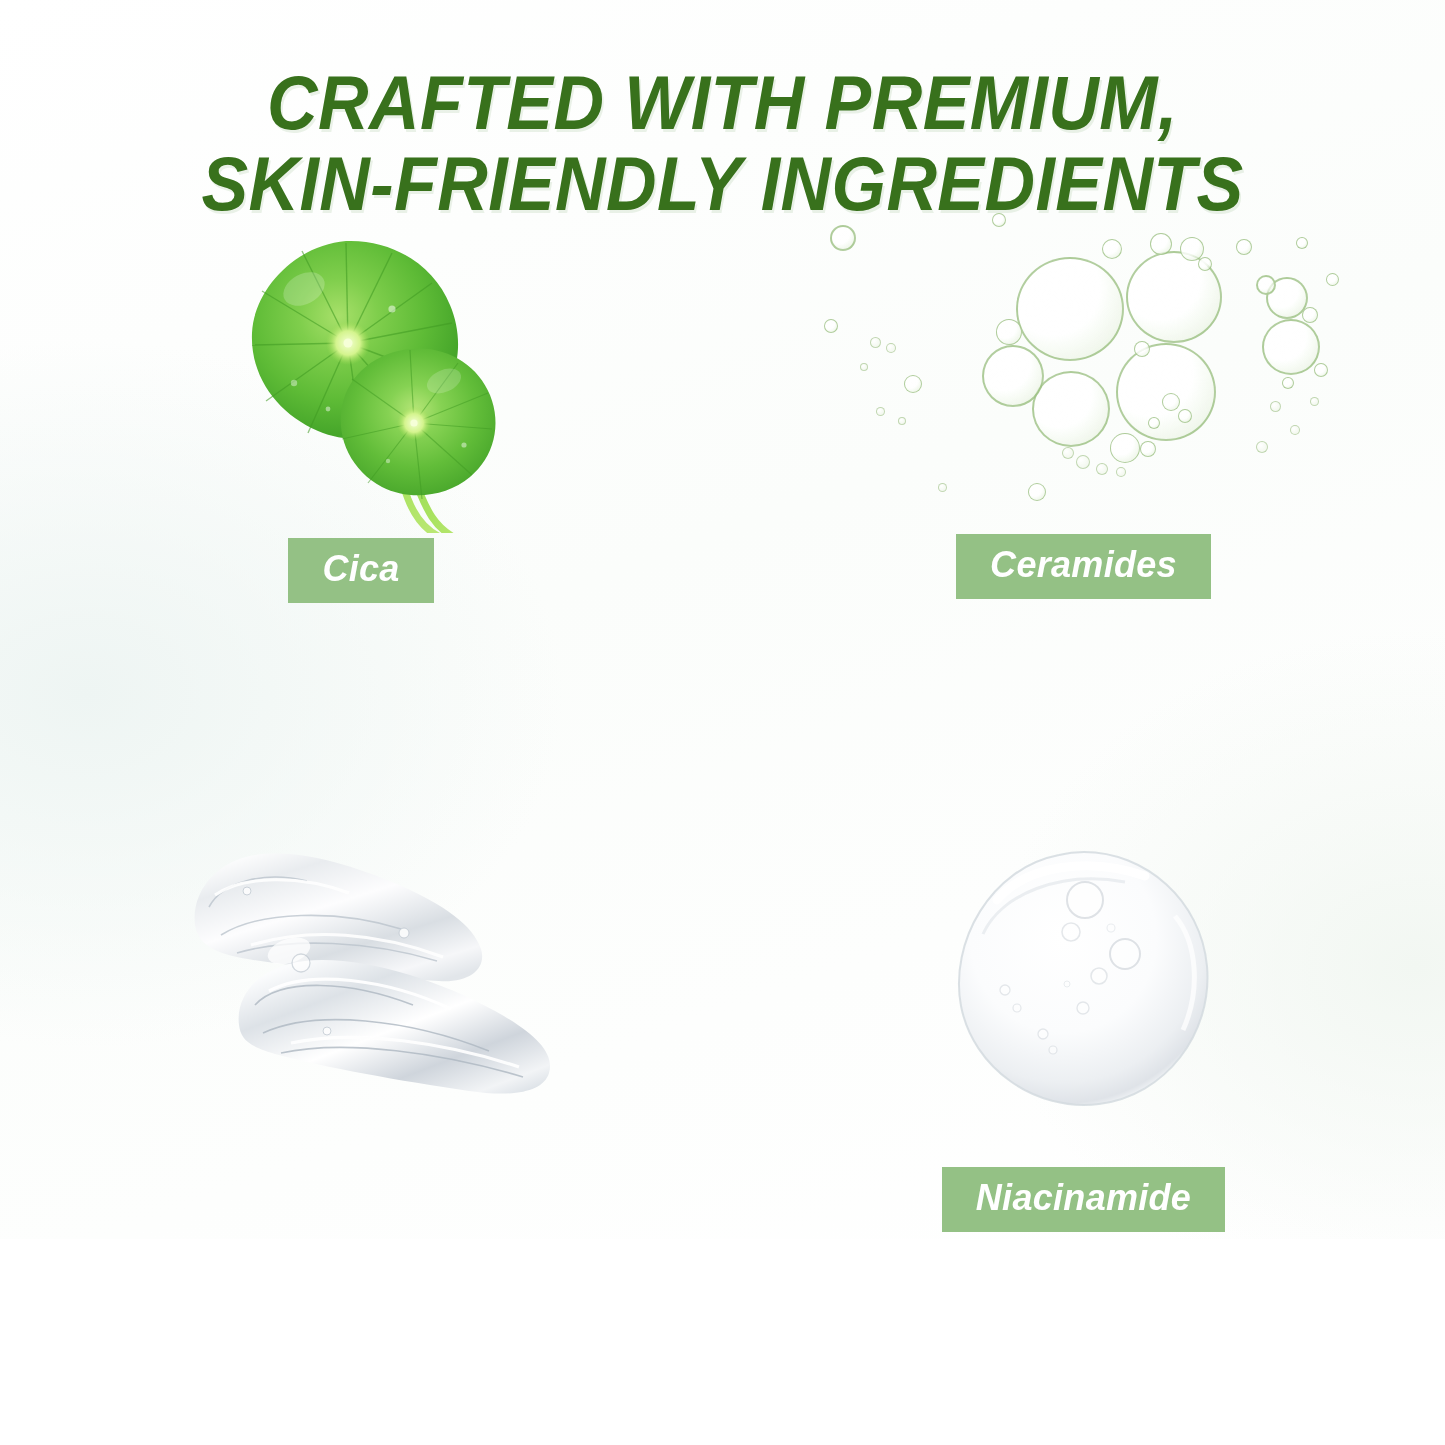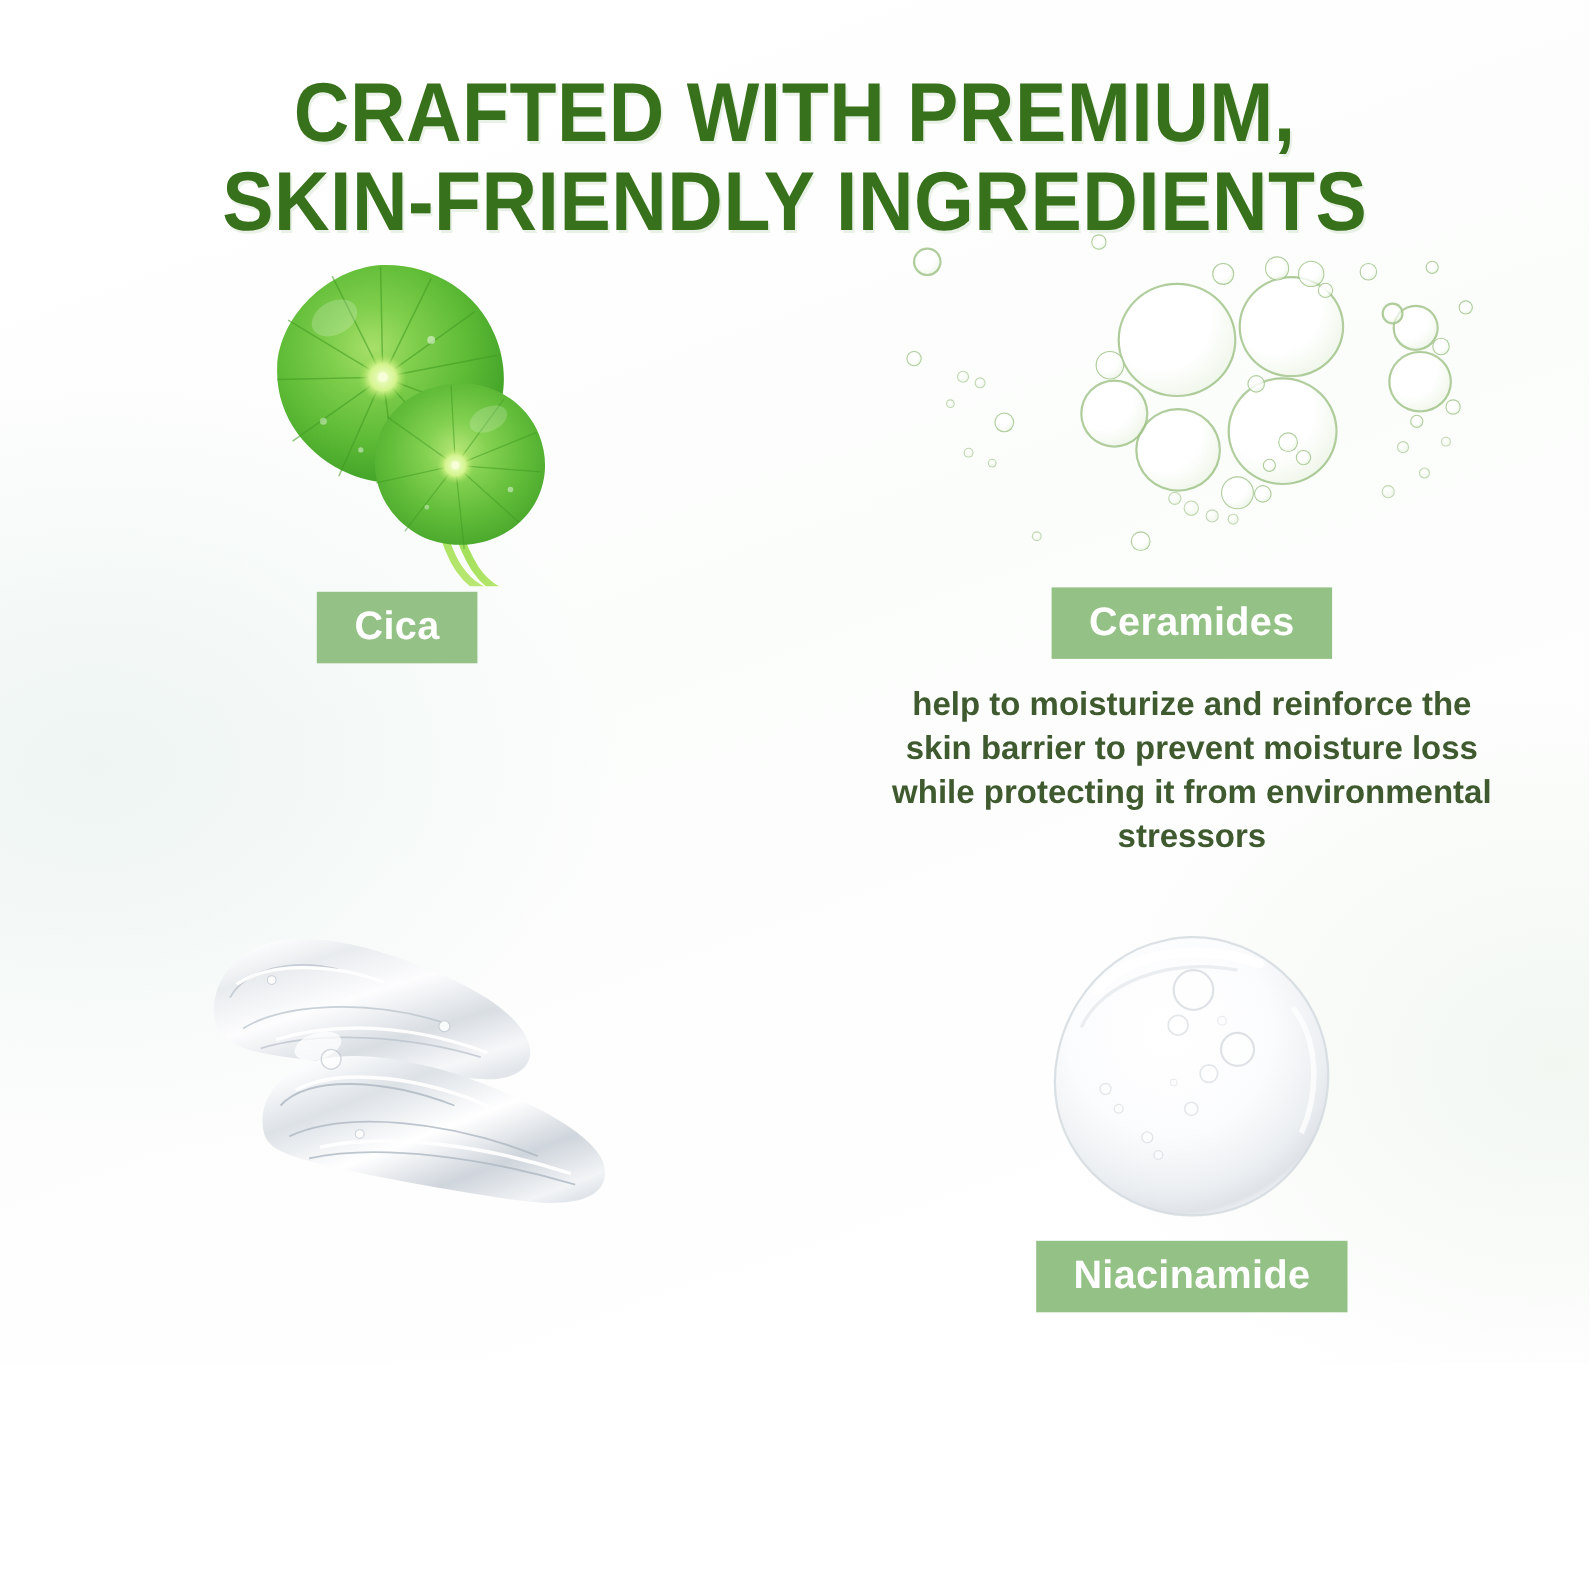--- a/index.html
+++ b/index.html
@@ -12,20 +12,21 @@
   }
 
   .page {
     position:relative;
     width:1445px; height:1239px;
     background:
       radial-gradient(ellipse 700px 520px at 6% 56%, #eef5f3 0%, rgba(238,245,243,0) 68%),
       radial-gradient(ellipse 600px 480px at 98% 78%, #f2f7f2 0%, rgba(242,247,242,0) 70%),
       linear-gradient(160deg, #ffffff 0%, #fbfdfb 45%, #ffffff 100%);
     overflow:hidden;
+    font-style:italic;
   }
 
   
   .headline {
     position:absolute;
     top:66px; left:0; width:1445px;
     text-align:center;
     padding:0 40px;
   }
   .headline-line {
@@ -51,21 +52,21 @@
   }
   .cell {
     position:absolute;
     display:flex;
     flex-direction:column;
     align-items:center;
   }
   .cell-tl { left:0;     top:0;    width:722px; height:620px; }
   .cell-tr { left:722px; top:0;    width:723px; height:620px; }
   .cell-bl { left:0;     top:620px;width:722px; height:617px; }
-  .cell-br { left:722px; top:620px;width:723px; height:617px; }
+  .cell-br { left:722px; top:620px;width:723px; height:617px;gap:39px; }
 
   .art {
     position:relative;
     width:100%;
     display:flex;
     align-items:center;
     justify-content:center;
   }
   .art-tl { height:330px; }
   .art-tr { height:326px; }
@@ -283,21 +284,20 @@
           <span class="bub xs" style="left:72px;  top:196px; width:9px;  height:9px;"></span>
           <span class="bub xs" style="left:94px;  top:206px; width:8px;  height:8px;"></span>
           <span class="bub sm" style="left:224px; top:272px; width:18px; height:18px;"></span>
           <span class="bub xs" style="left:134px; top:272px; width:9px;  height:9px;"></span>
           <span class="bub sm" style="left:188px; top:2px;   width:14px; height:14px;"></span>
         </div>
       </div>
 
       <div class="badge">Ceramides</div>
 
-      <div class="desc wide">help to moisturize and reinforce the skin barrier to prevent moisture loss while protecting it from environmental stressors</div>
     </div>
 
     <div class="cell cell-bl">
 
       <div class="art art-bl">
         <div class="gel">
           <svg width="420" height="290" viewBox="0 0 420 290">
             <defs>
               <linearGradient id="gelTop" x1="0.15" y1="0" x2="0.85" y2="1">
                 <stop offset="0%" stop-color="#ffffff"></stop>

